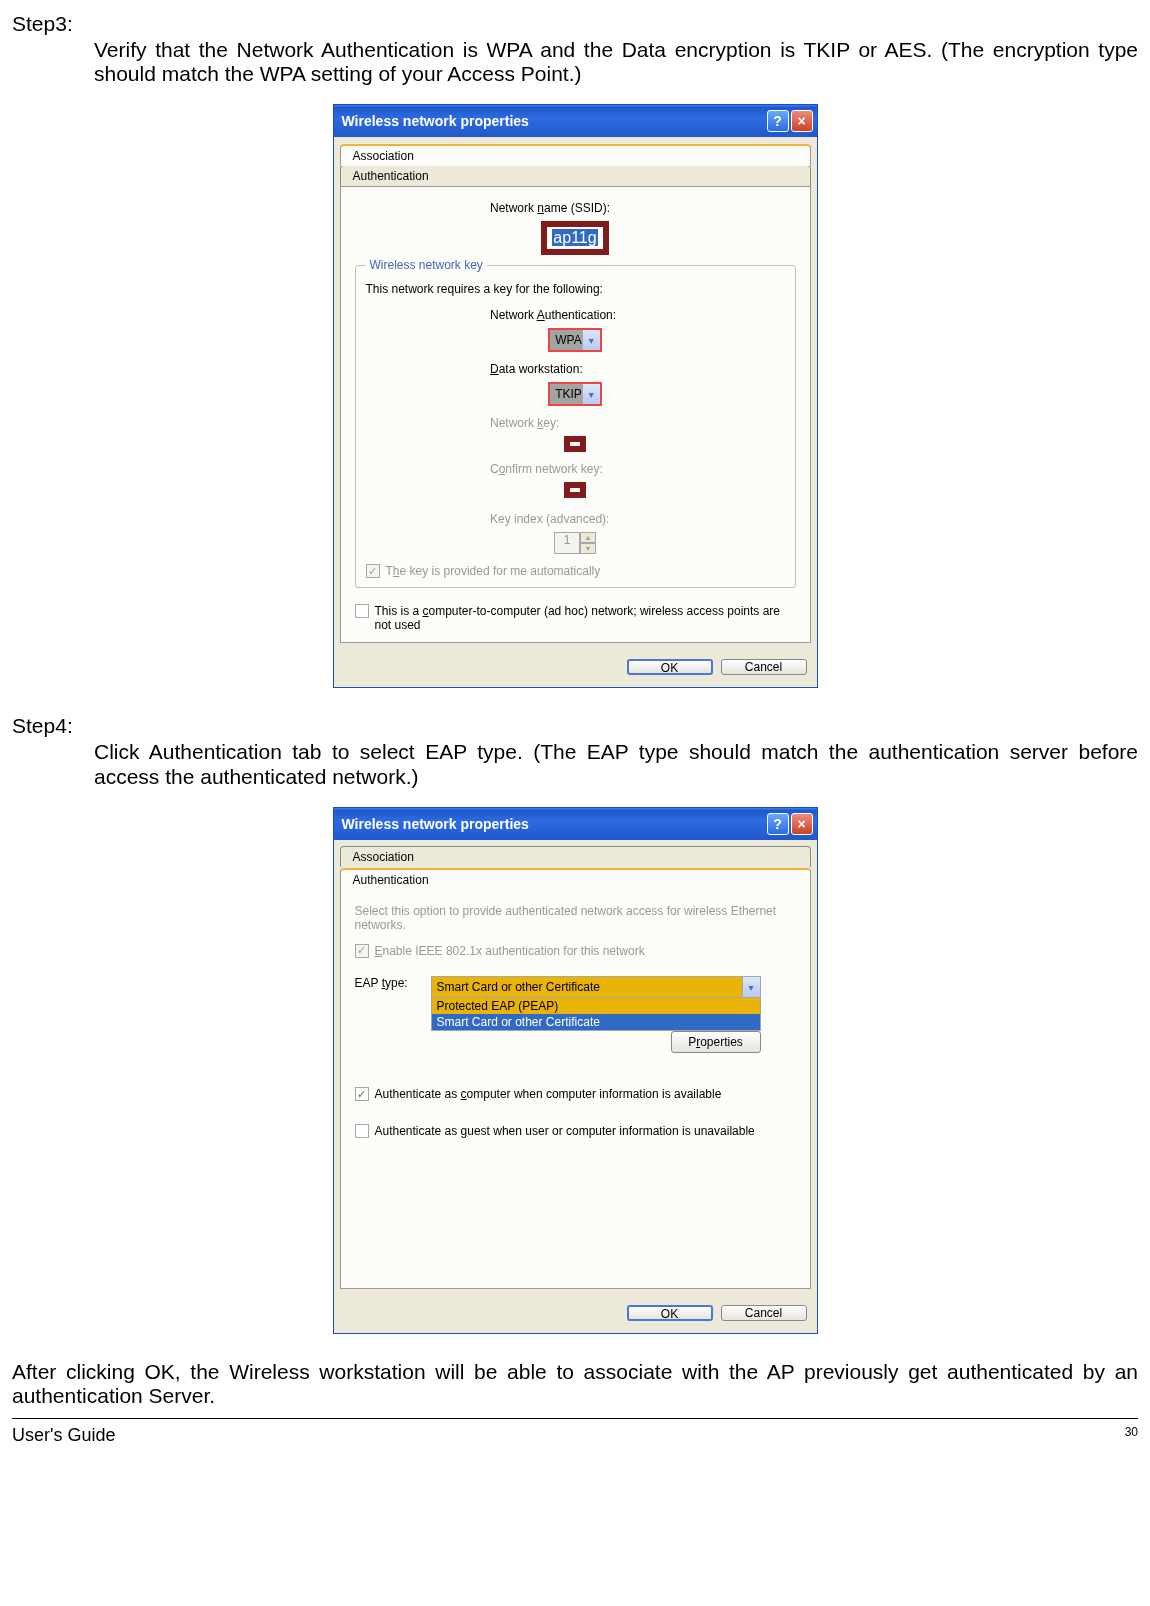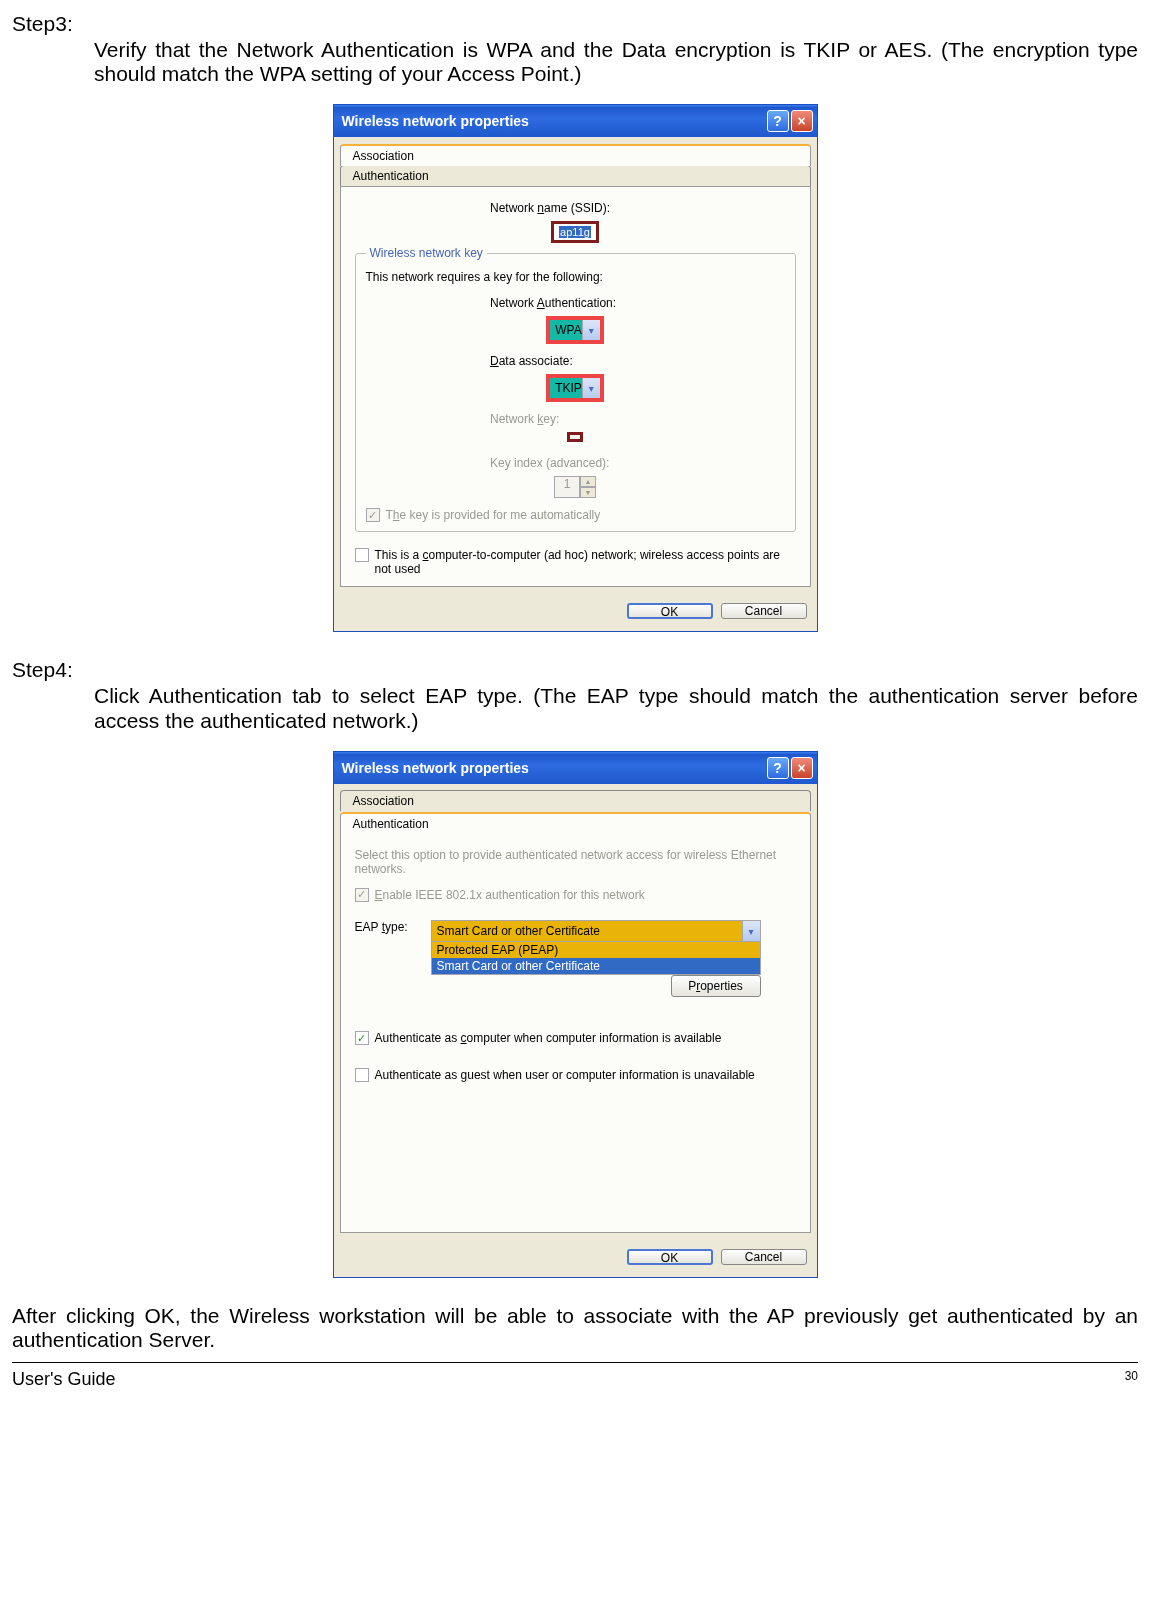--- a/index.html
+++ b/index.html
@@ -70,27 +70,27 @@
     background:#fcfcf9;
     border:1px solid #999;
     padding: 14px 14px 10px 14px;
     min-height: 380px;
     position:relative;
   }
   .row { display:flex; align-items:center; margin-bottom:10px; gap:6px;flex-direction:column; }
   .lbl { width: 170px; font-size:12px; }
   .lbl.disabled { color:#9a9a93; }
   .txt {
-    flex:1; height:22px; border:3px solid #7f1d1d;
-    background:#fff; padding:2px 5px; font-size:11px;
+    flex:1; height:22px; border:6px solid #7f1d1d;
+    background:#fff; padding:2px 5px; font-size:16px;
   }
   .txt.disabled { background:#f4f3ee; color:#9a9a93; }
   .select {
-    flex:1; height:28px; border:4px solid #ef4444;
-    background:#14b8a6; display:flex; align-items:center; justify-content:space-between;
+    flex:1; height:28px; border:2px solid #ef4444;
+    background:#a3a3a3; display:flex; align-items:center; justify-content:space-between;
     padding-left:5px; font-size:12px;
   }
   .select-arrow {
     width:18px; height:20px; background:linear-gradient(#dce6f8,#b6cbf0);
     border-left:1px solid #a7a6aa;
     display:flex;align-items:center;justify-content:center;
     color:#4a6bbf; font-size:10px;
   }
   .fieldset {
     border:1px solid #c0c0b8; border-radius:3px;
@@ -177,28 +177,32 @@
         <div class="fieldset-inner">
           <div class="desc">This network requires a key for the following:</div>
           <div class="row">
             <div class="lbl"><span>Network </span><u class="hk">A</u><span>uthentication:</span></div>
             <div class="select">
               <span>WPA</span>
               <div class="select-arrow">▾</div>
             </div>
           </div>
           <div class="row">
-            <div class="lbl"><u class="hk">D</u><span>ata associate:</span></div>
+            <div class="lbl"><u class="hk">D</u><span>ata workstation:</span></div>
             <div class="select">
               <span>TKIP</span>
               <div class="select-arrow">▾</div>
             </div>
           </div>
           <div class="row">
             <div class="lbl disabled"><span>Network </span><u class="hk">k</u><span>ey:</span></div>
+            <div class="txt disabled"></div>
+          </div>
+          <div class="row">
+            <div class="lbl disabled"><span>C</span><u class="hk">o</u><span>nfirm network key:</span></div>
             <div class="txt disabled"></div>
           </div>
           <div class="row" style="margin-top:14px;">
             <div class="lbl disabled">Key index (advanced):</div>
             <div class="spinner">
               <div class="spinner-input">1</div>
               <div class="spinner-btns">
                 <div class="spinner-btn">▲</div>
                 <div class="spinner-btn">▼</div>
               </div>

